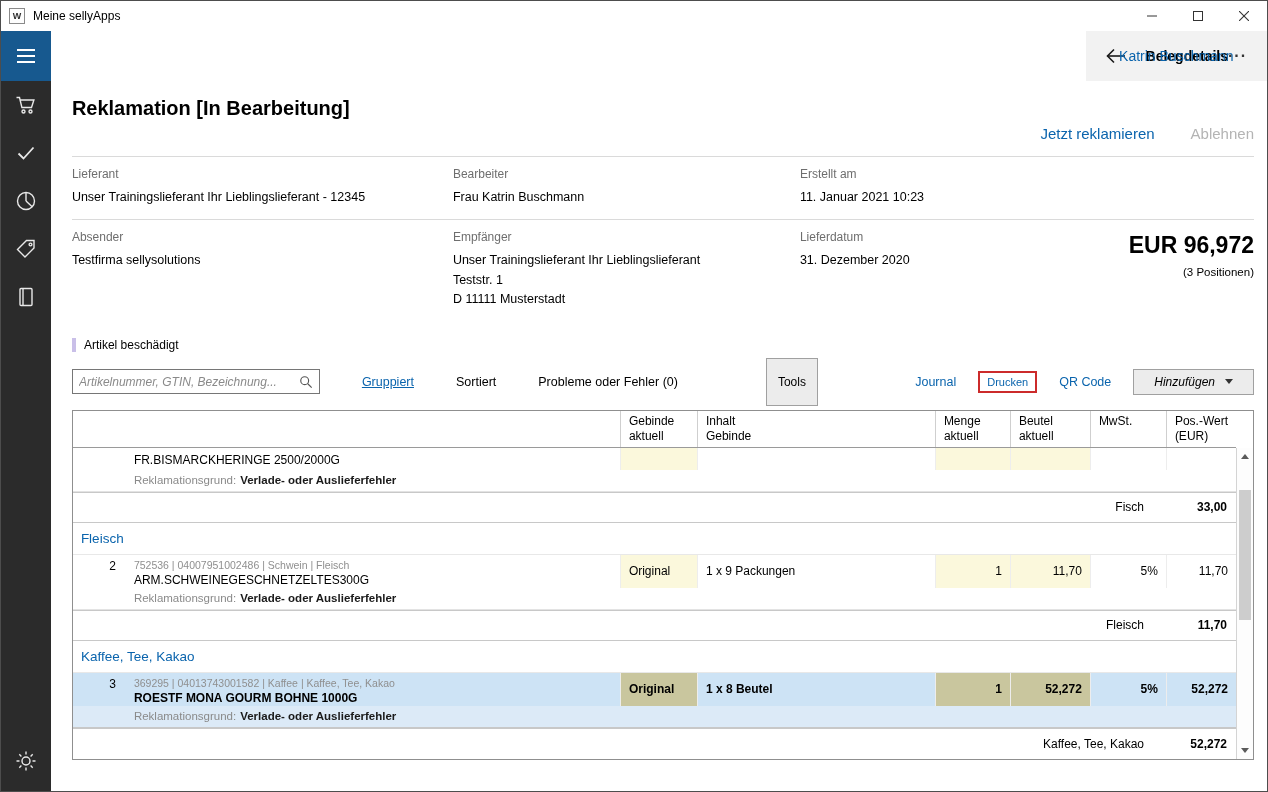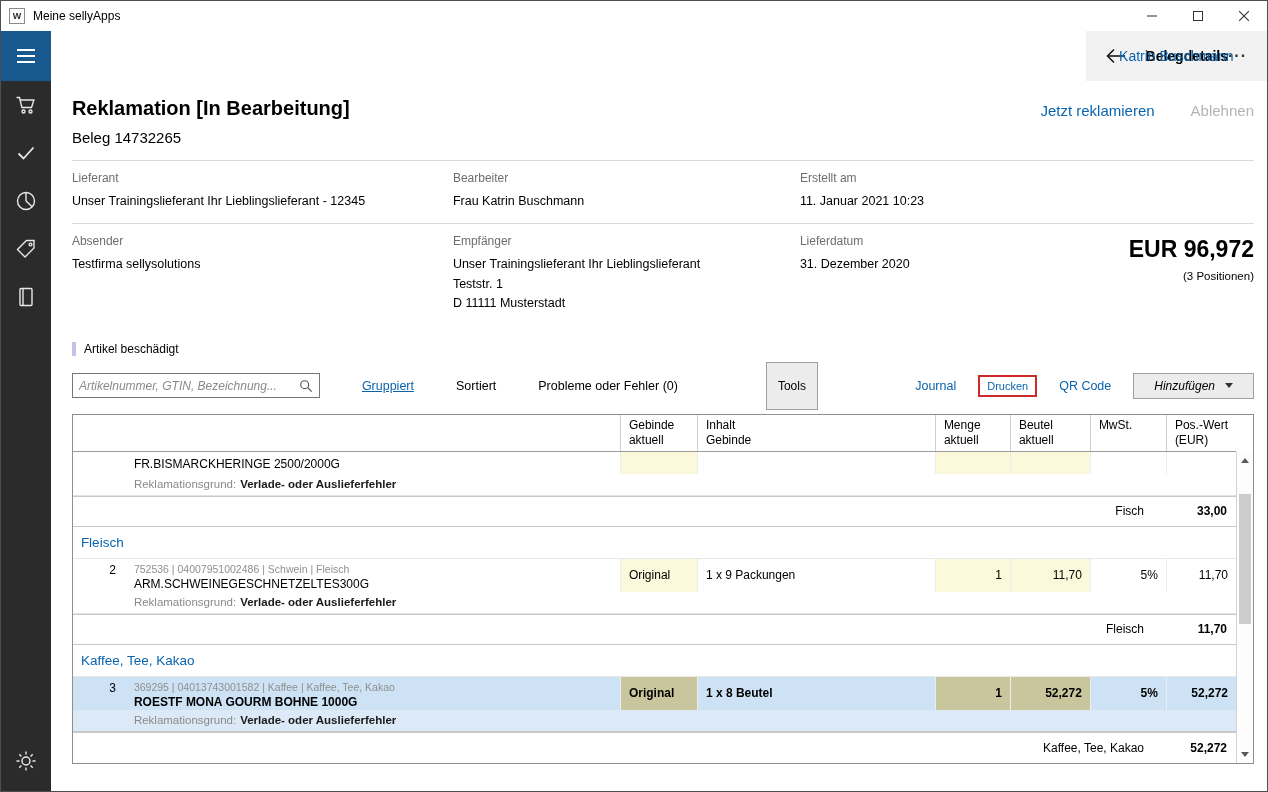--- a/index.html
+++ b/index.html
@@ -23,21 +23,21 @@
 
   .main { flex:1; display:flex; flex-direction:column; min-width:0;align-items:flex-end; }
   .topbar { height:50px; background:#f2f2f2; display:flex; align-items:center; position:relative; padding:0 20px 0 14px; flex:0 0 auto; }
   .back-btn { width:32px; height:32px; display:flex; align-items:center; justify-content:center; cursor:pointer; }
   .topbar-title { font-size:14px; font-weight:bold; margin-left:14px; }
   .topbar-user { position:absolute; left:0; right:0; text-align:center; color:#0a64ad; font-size:14px; pointer-events:none; }
   .topbar-more { margin-left:auto; font-size:16px; font-weight:bold; color:#333; letter-spacing:1px; cursor:pointer; z-index:2; }
 
   
   .content { flex:1; background:#fff; padding:16px 13px 0 12px; min-height:0; }
-  .doc-head { display:flex; align-items:flex-start; }
+  .doc-head { display:flex; align-items:flex-start;flex-direction:column; }
   .doc-title { font-size:20px; font-weight:bold; }
   .doc-beleg { font-size:15px; margin-top:9px; }
   .doc-actions { margin-left:auto; display:flex; gap:36px; padding-top:5px; font-size:15px; }
   .link { color:#0a64ad; cursor:pointer; text-decoration:none; }
   .action-disabled { color:#b4b4b4; cursor:default; }
 
   .divider { border-top:1px solid #dadada; margin-top:14px; }
 
   .fields { display:grid; grid-template-columns:381px 347px 310px 1fr; padding:10px 0 12px 0; }
   .field-label { font-size:12px; color:#6e6e6e; }
@@ -199,21 +199,20 @@
         <span class="topbar-title">Belegdetails</span>
         <span class="topbar-user">Katrin Buschmann</span>
         <span class="topbar-more">···</span>
       </div>
 
       <div class="content">
 
         <div class="doc-head">
           <div>
             <div class="doc-title">Reklamation [In Bearbeitung]</div>
-            <div class="doc-beleg">Beleg 14732265</div>
           </div>
           <div class="doc-actions">
             <span class="link">Jetzt reklamieren</span>
             <span class="action-disabled">Ablehnen</span>
           </div>
         </div>
 
         <div class="divider"></div>
 
         <div class="fields">

